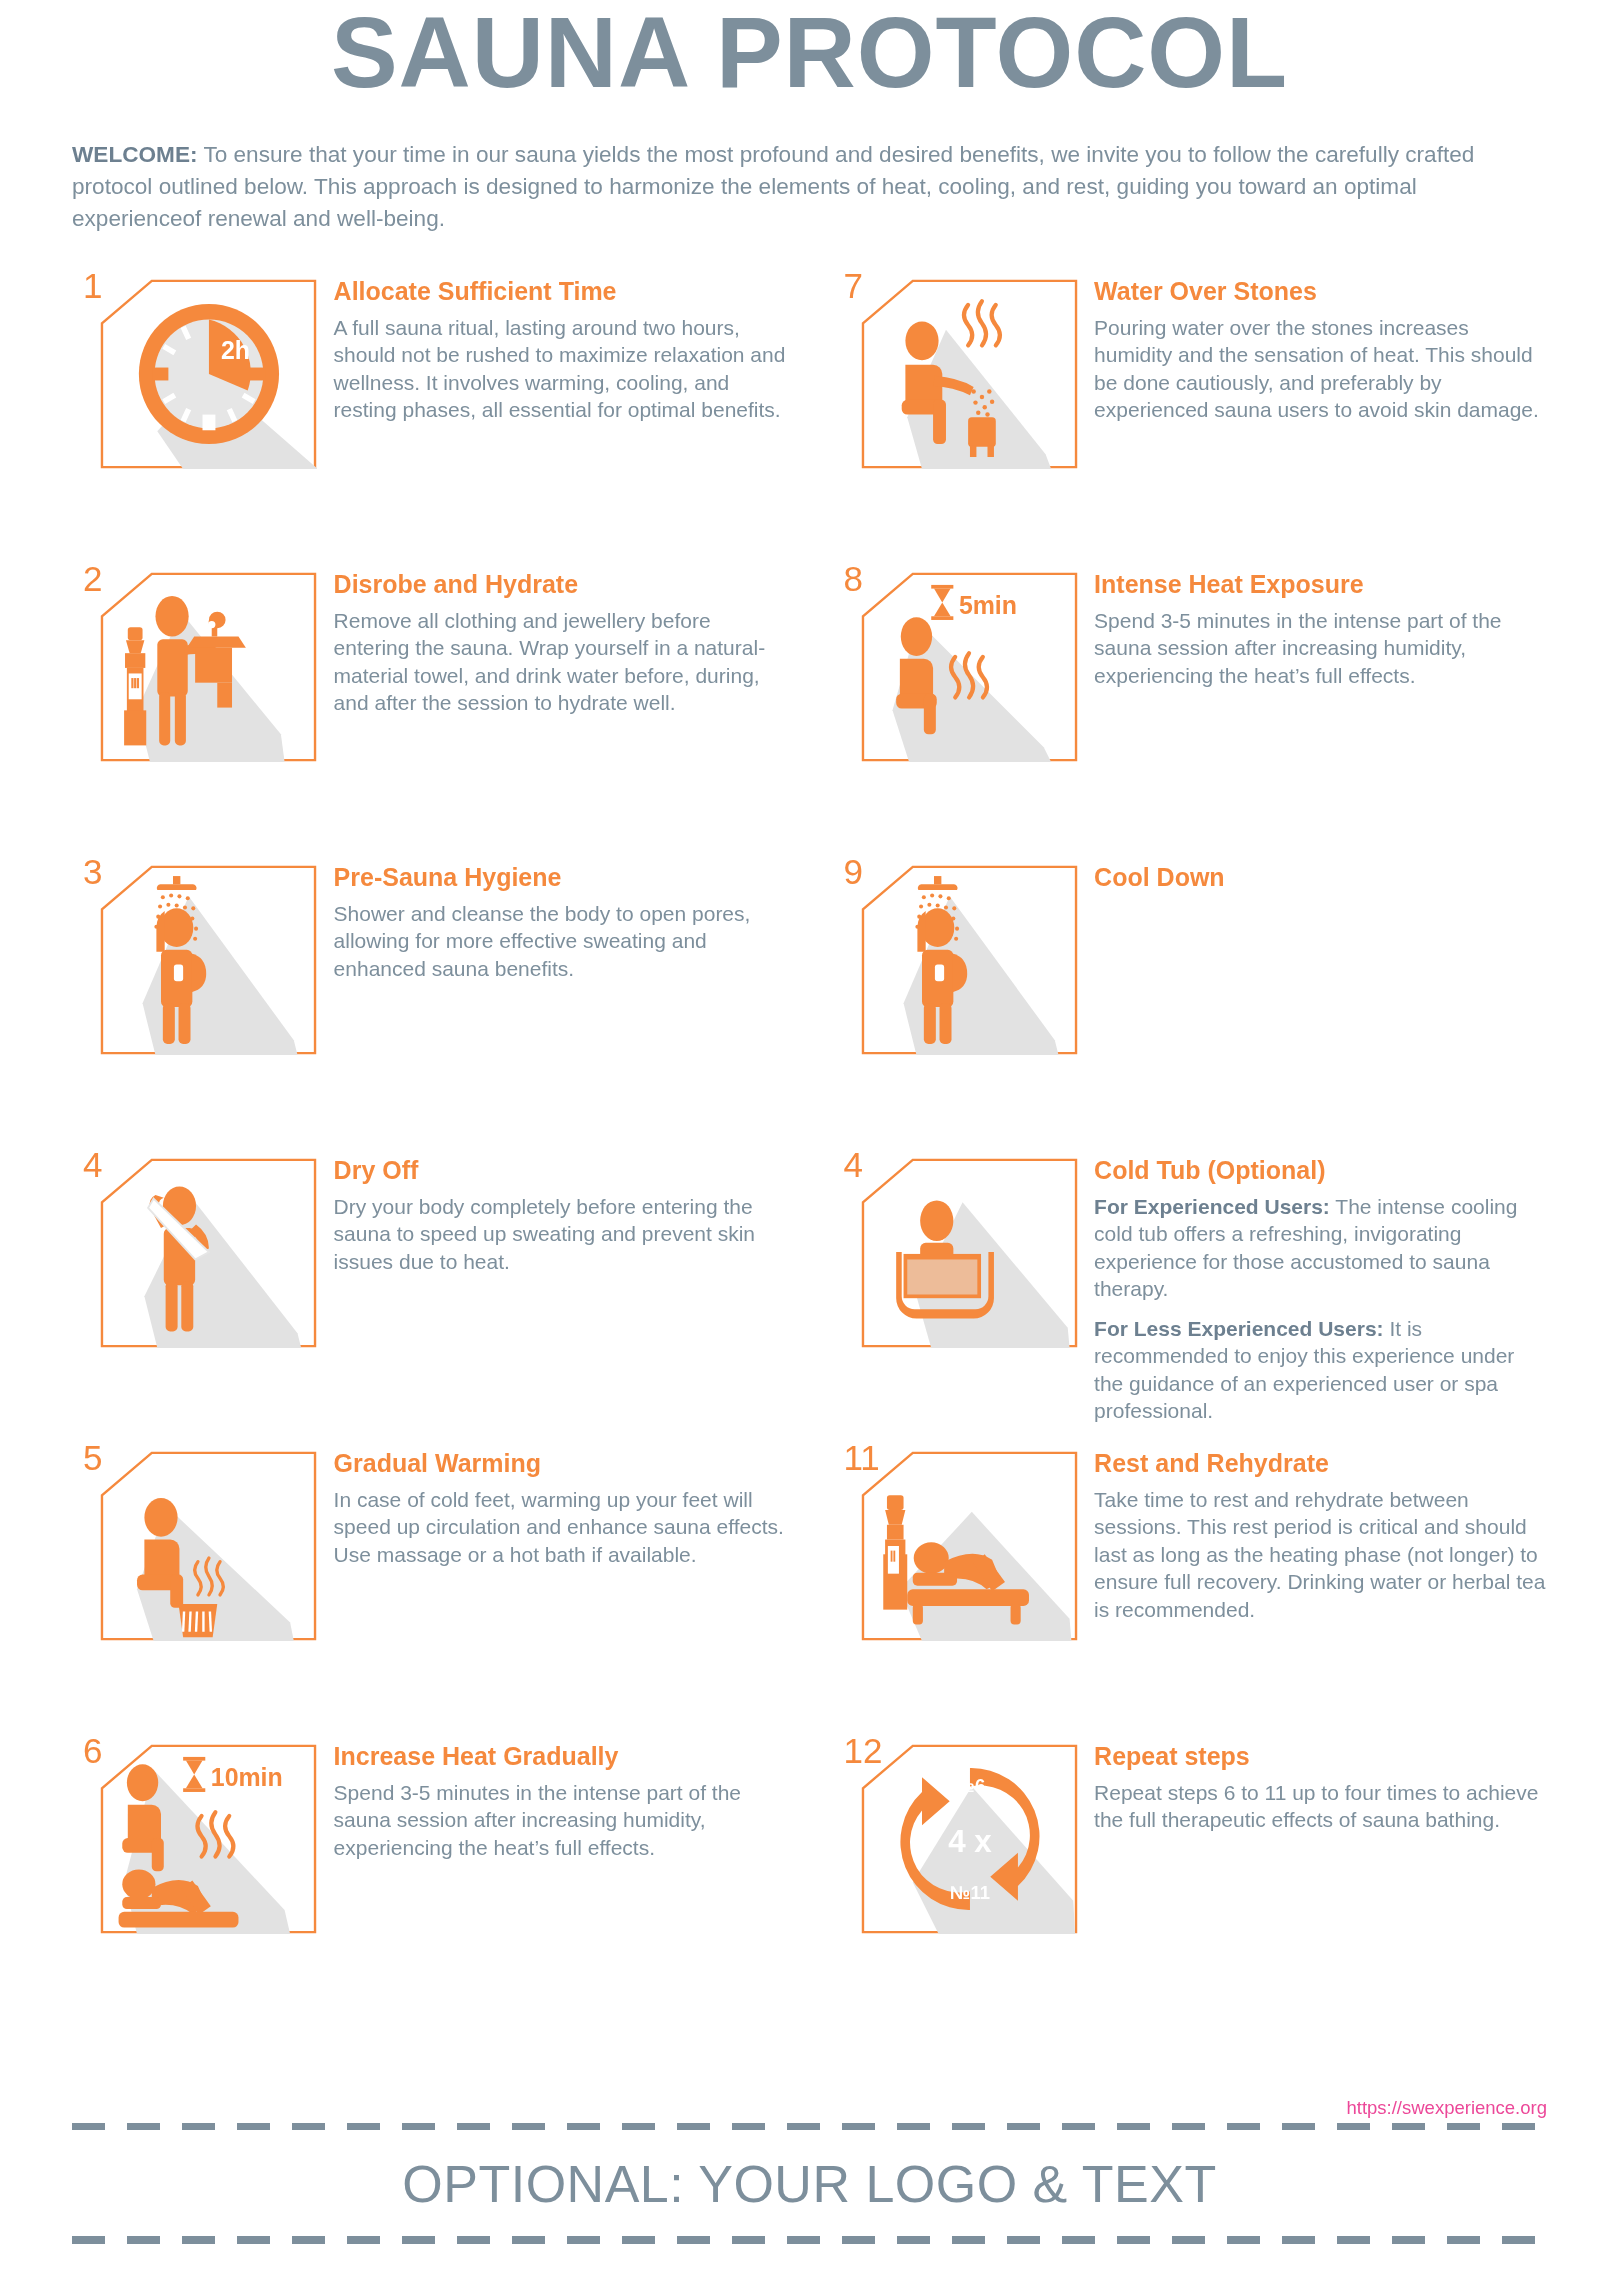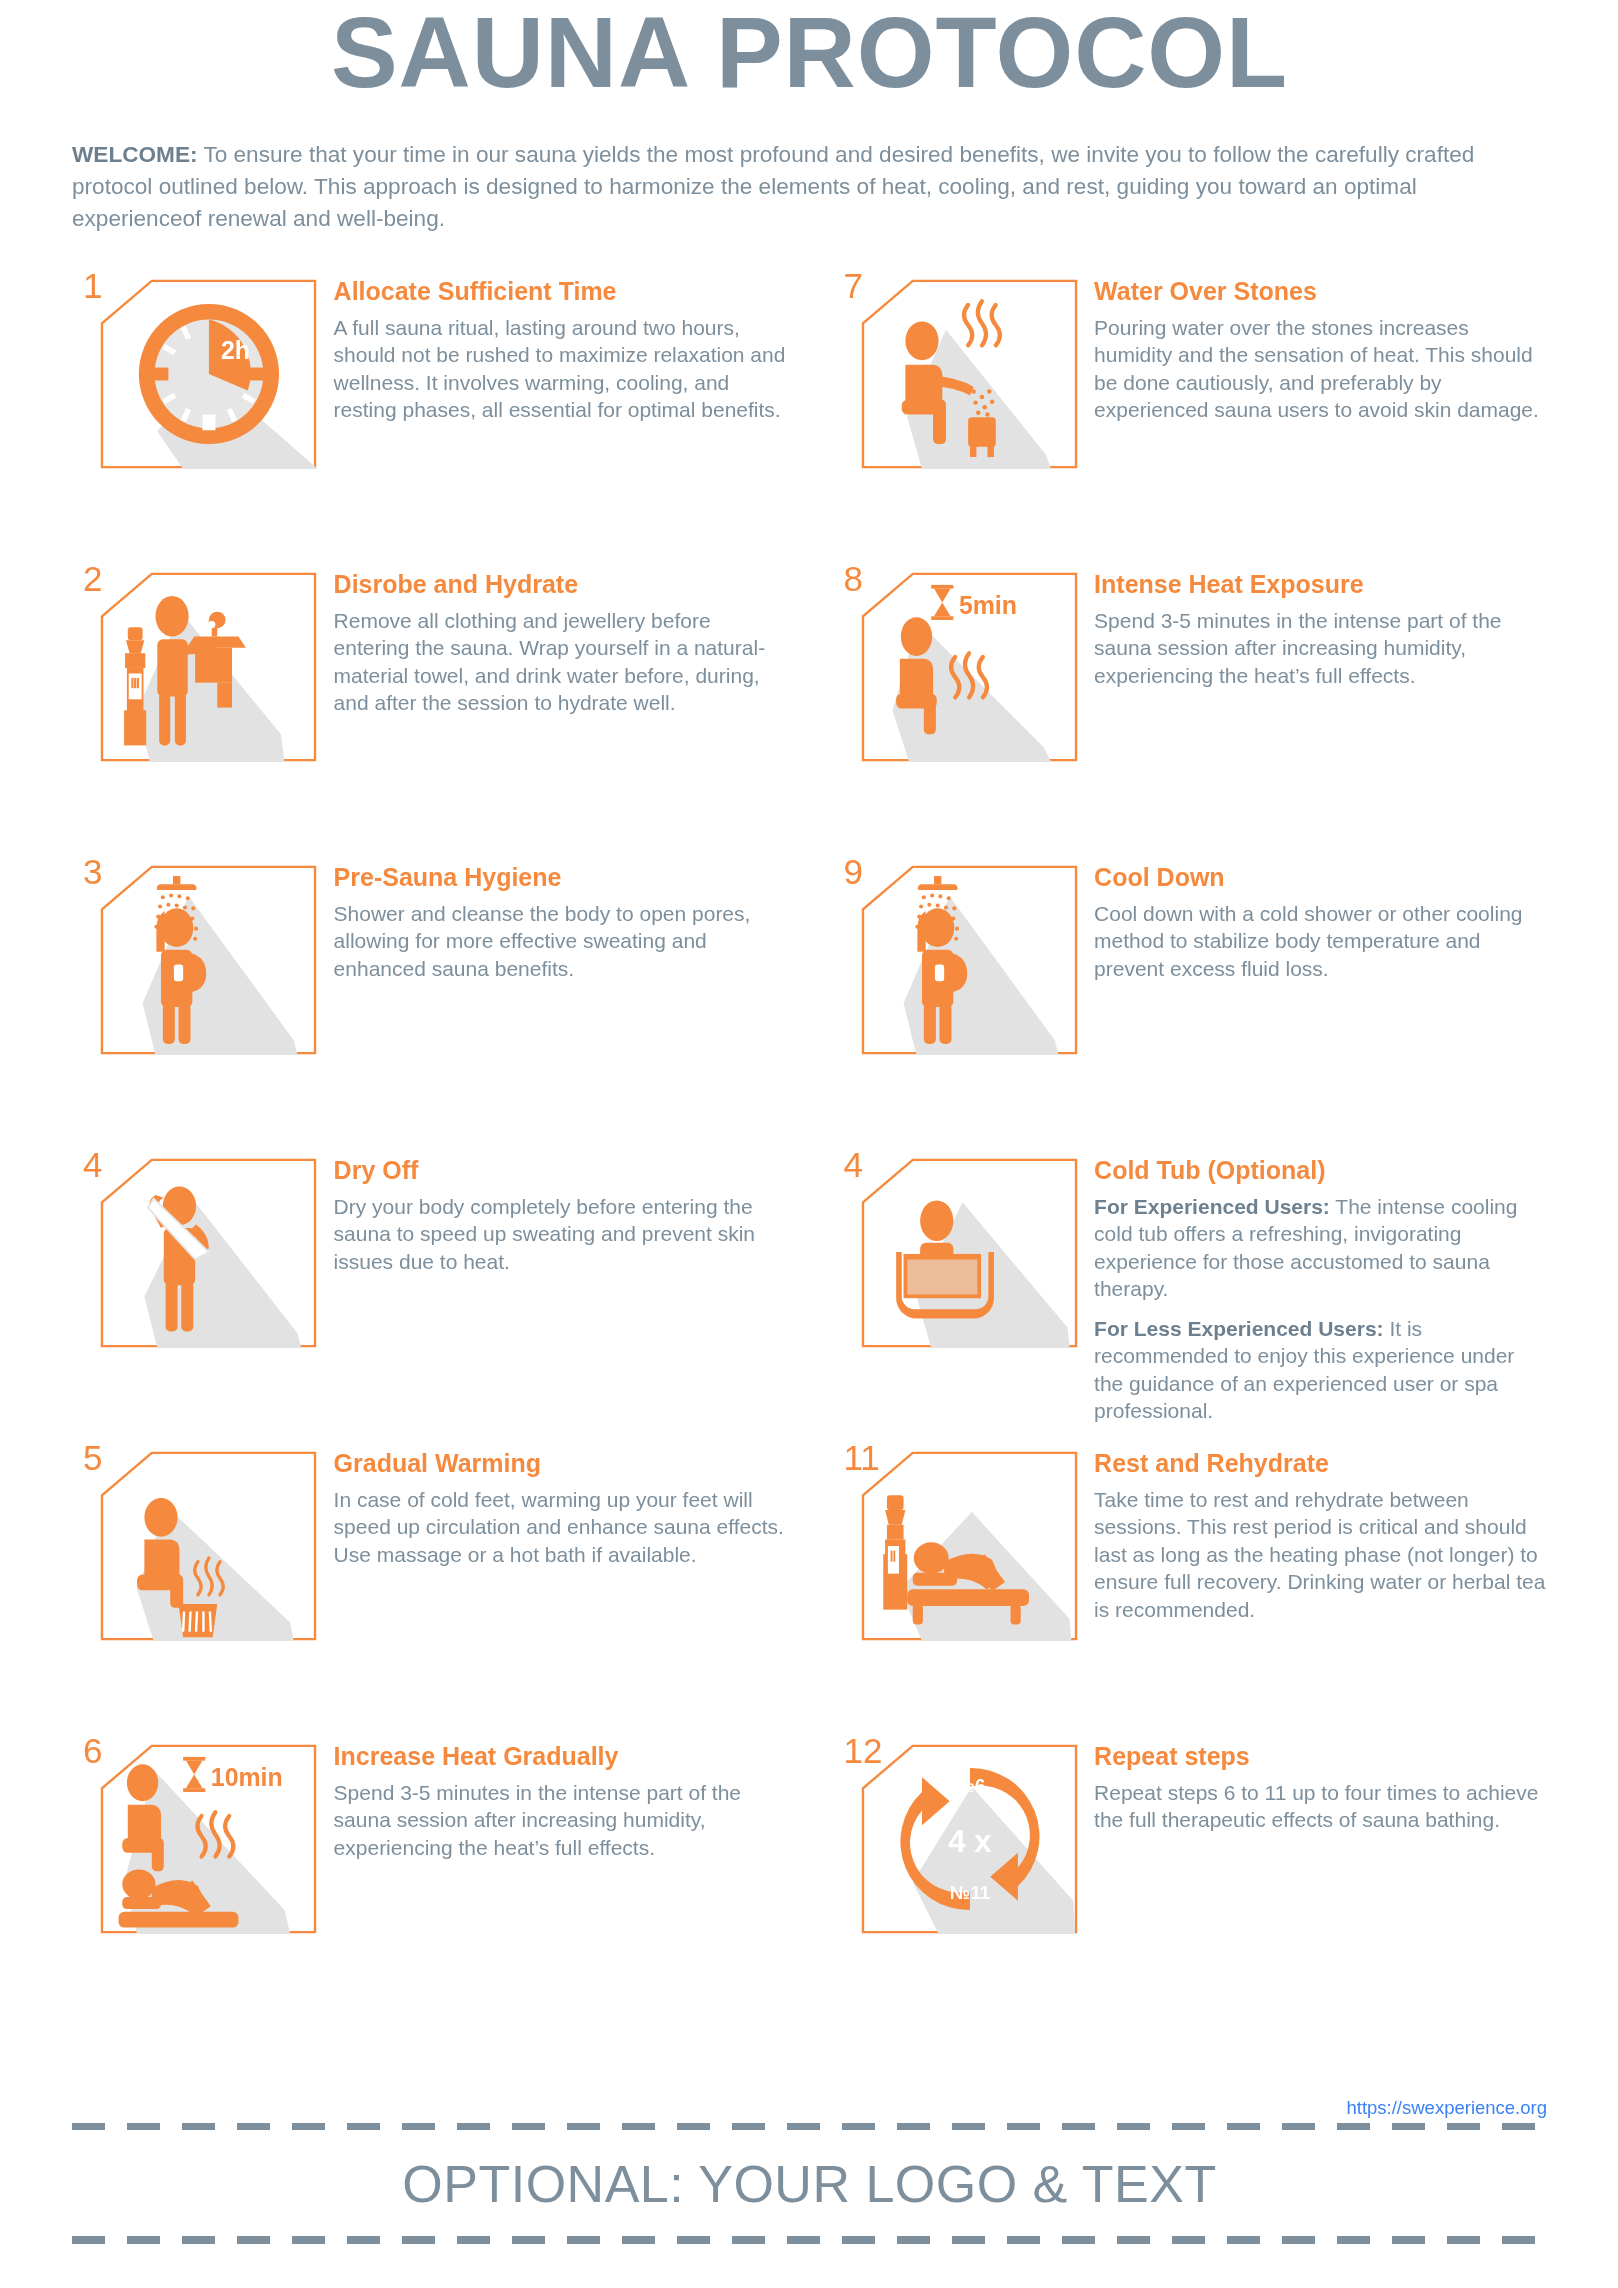--- a/index.html
+++ b/index.html
@@ -115,21 +115,21 @@
   }
   .step-desc + .step-desc { margin-top: 12px; }
   .step-desc b { font-weight: bold; color: #6d8090; }
 
   
   .url-line {
     position: absolute;
     right: 72px;
     top: 2097px;
     font-size: 18.5px;
-    color: #3b82f6;
+    color: #ec4899;
     text-align: right;
   }
 
   .footer {
     position: absolute;
     left: 72px;
     right: 72px;
     top: 2123px;
   }
 
@@ -389,21 +389,20 @@
                 <circle cx="104" cy="69" r="2.2"></circle>
                 <circle cx="61" cy="67" r="2.2"></circle>
                 <circle cx="103" cy="80" r="2.2"></circle>
               </g>
               <rect x="80" y="108" width="10" height="18" rx="3" fill="#fff"></rect>
             </svg>
           </div>
         </div>
         <div class="step-text">
           <div class="step-title">Cool Down</div>
-          <p class="step-desc"><span>Cool down with a cold shower or other cooling method to stabilize body temperature and prevent excess fluid loss.</span></p>
         </div>
       </div>
       <div class="step">
         <div class="card-wrap">
           <div class="step-num">4</div>
           <div class="icon-box">
             <svg class="frame" viewBox="0 0 235 206">
               <path d="M56 2 L233 2 L233 204 L2 204 L2 48 Z" fill="none" stroke="#F5893D" stroke-width="2.6"></path>
             </svg>
             <svg class="icon-art" viewBox="0 0 235 206">

